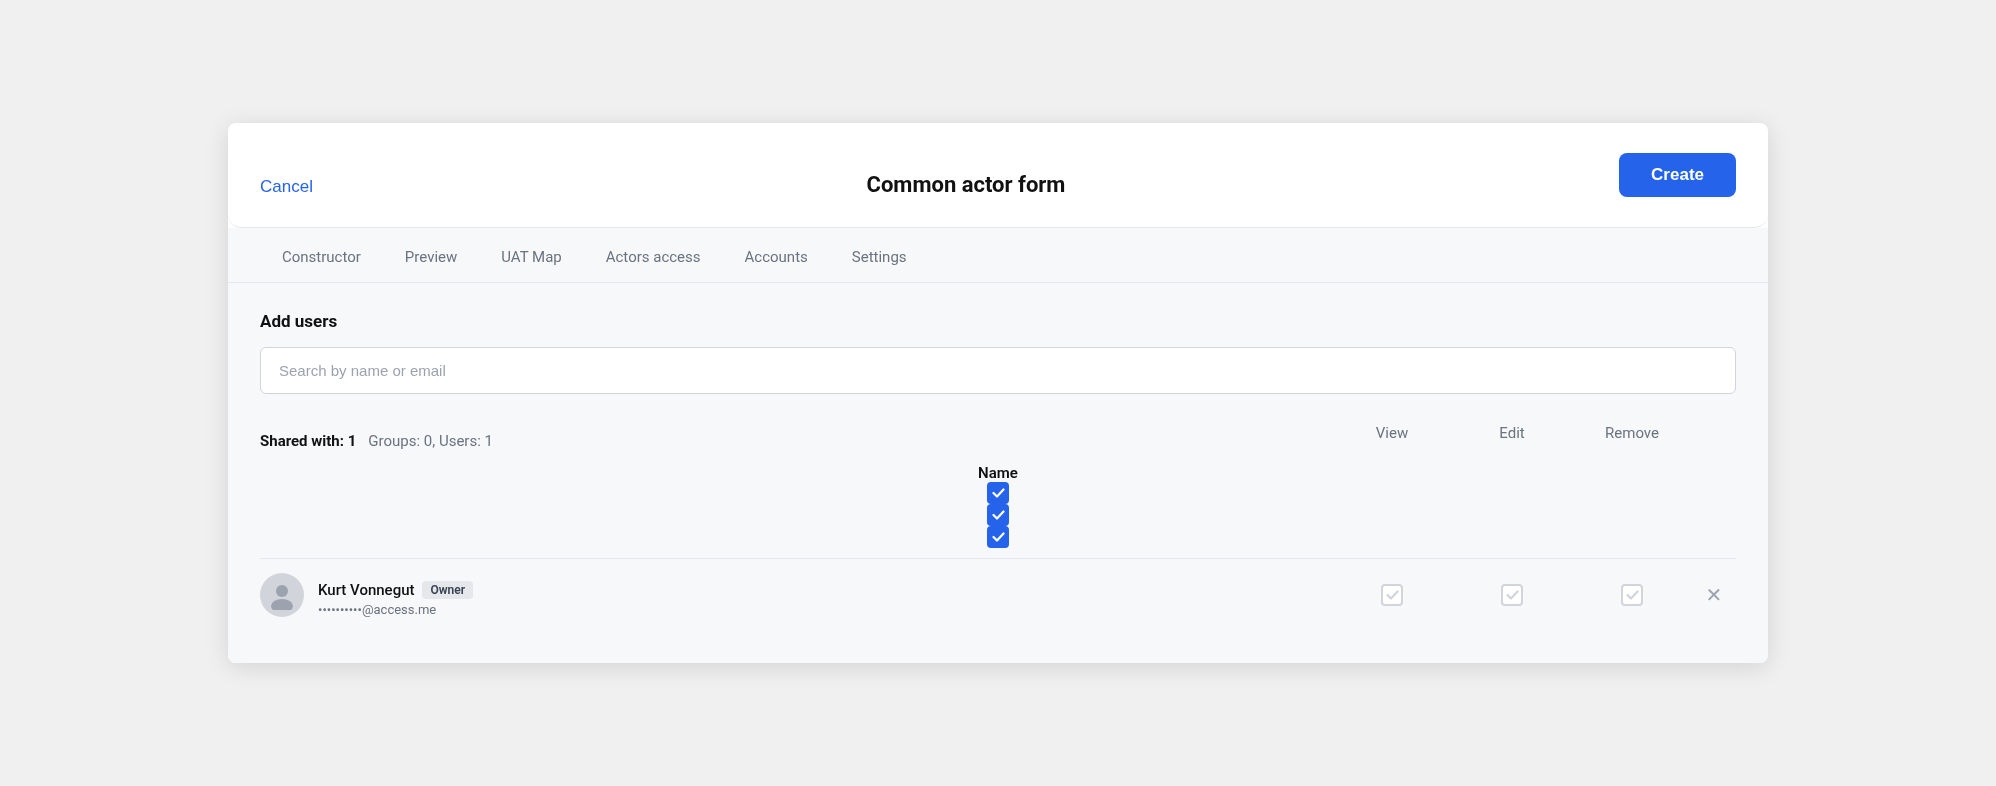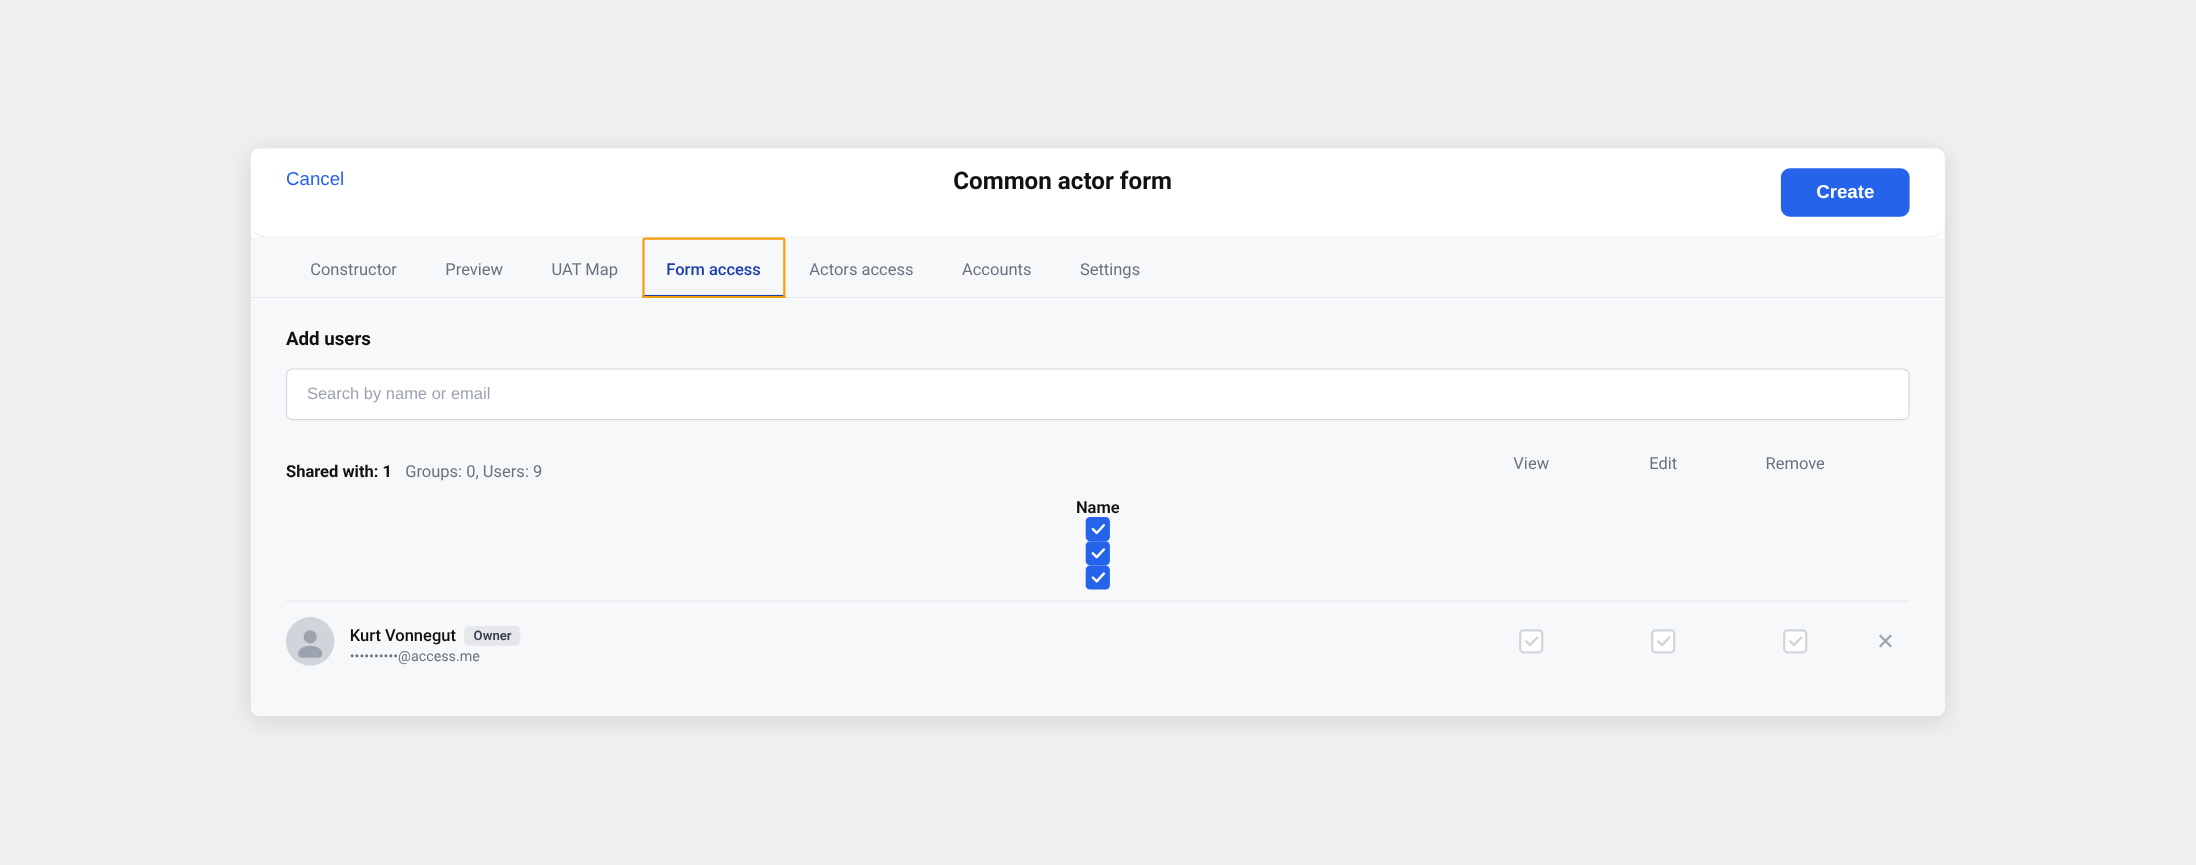--- a/index.html
+++ b/index.html
@@ -15,23 +15,23 @@
       background: #fff;
       border-radius: 8px;
       width: 1540px;
       max-width: 98vw;
       box-shadow: 0 4px 24px rgba(0,0,0,0.12);
       overflow: hidden;
     }
     
     .modal-header {
       display: flex;
-      align-items: flex-start;
+      align-items: flex-end;
       justify-content: space-between;
-      padding: 18px 32px;
+      padding: 30px 32px;
       border-bottom: 1.5px solid #e5e7eb;
       background: #fff;
       border-radius: 14px;
     }
     .cancel-btn {
       color: #2563eb;
       font-size: 17px;
       background: none;
       border: none;
       cursor: pointer;
@@ -226,35 +226,34 @@
   <div class="modal-header">
     <button class="cancel-btn">Cancel</button>
     <span class="modal-title">Common actor form</span>
     <button class="create-btn">Create</button>
   </div>
 
   <div class="tabs-bar">
     <div class="tab-item">Constructor</div>
     <div class="tab-item">Preview</div>
     <div class="tab-item">UAT Map</div>
-    <div class="tab-item active">Form access</div>
     <div class="tab-item">Actors access</div>
     <div class="tab-item">Accounts</div>
     <div class="tab-item">Settings</div>
   </div>
 
   <div class="modal-content">
     <div class="section-title">Add users</div>
     <input class="search-box" type="text" placeholder="Search by name or email" style="">
 
     
     <div style="display:flex; align-items:center; margin-bottom: 4px;">
       <div class="shared-row" style="flex:1; margin-bottom:0;margin-top:16px;">
         <span class="shared-label">Shared with: 1</span>
-        <span class="shared-detail">Groups: 0, Users: 9</span>
+        <span class="shared-detail">Groups: 0, Users: 1</span>
       </div>
       <div class="col-header">View</div>
       <div class="col-header">Edit</div>
       <div class="col-remove">Remove</div>
       <div style="width: 44px;"></div>
     </div>
 
     
     <div class="name-row">
       <div class="name-col">Name</div>

